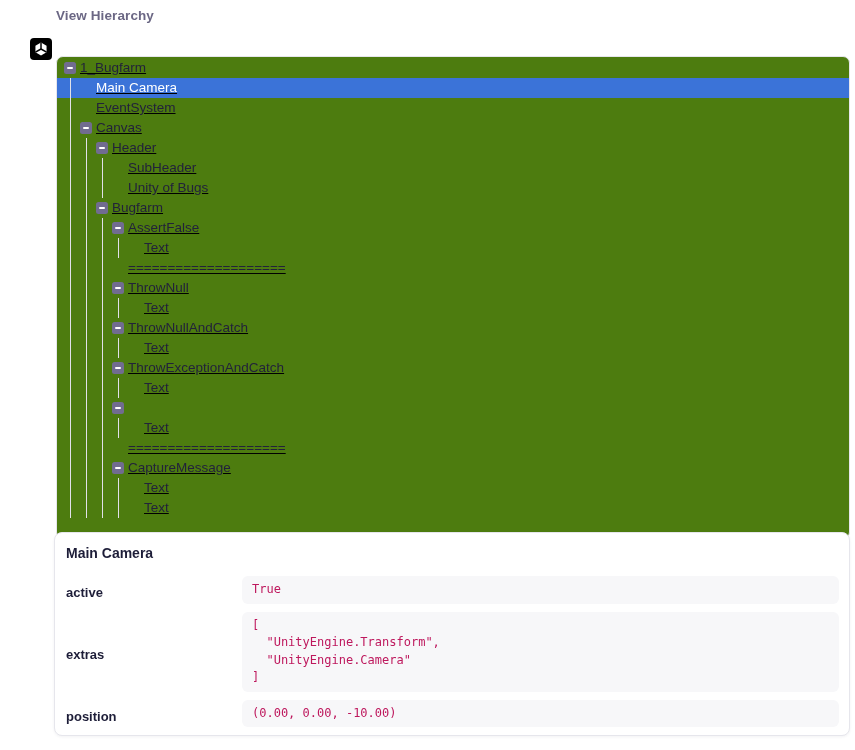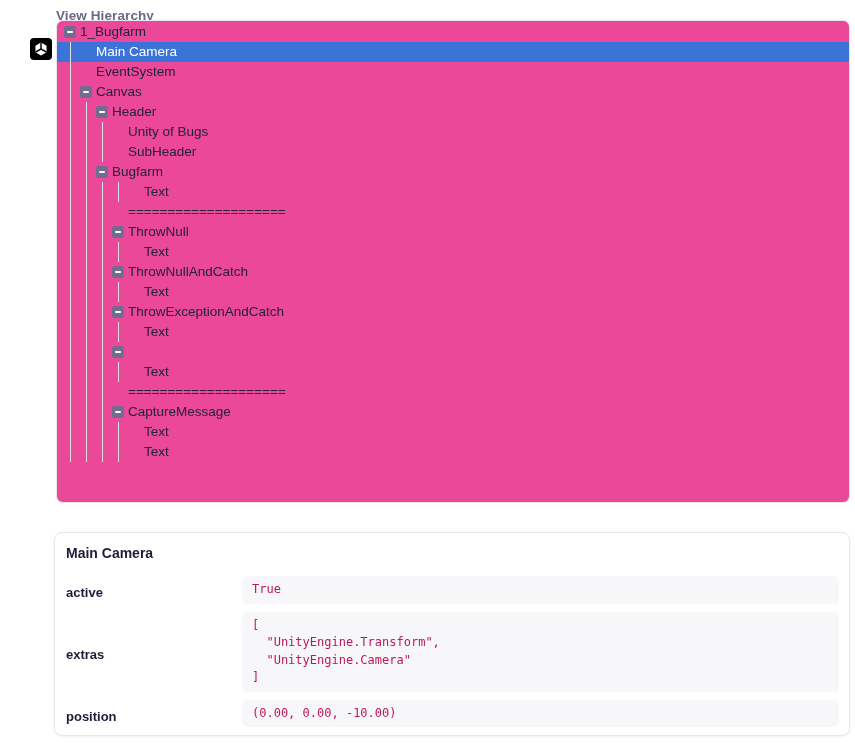--- a/index.html
+++ b/index.html
@@ -8,22 +8,22 @@
 
   
   .page-title{position:absolute;left:32px;top:8px;font-size:13.5px;font-weight:700;
               color:var(--title-color,#6b6784);letter-spacing:.1px;}
 
   
   .platform-badge{position:absolute;left:6px;top:38px;width:22px;height:22px;border-radius:4px;
                   background:#000;display:flex;align-items:center;justify-content:center;}
 
   
-  .tree-panel{position:absolute;left:32px;top:20px;width:794px;height:483px;box-sizing:border-box;
-              background:#ec4899;border:1px solid #e6e6ec;border-radius:7px;overflow:hidden;}
+  .tree-panel{position:absolute;left:32px;top:56px;width:794px;height:483px;box-sizing:border-box;
+              background:#4d7c0f;border:1px solid #e6e6ec;border-radius:7px;overflow:hidden;text-decoration:underline;}
   .selection-bar{position:absolute;left:0;right:0;top:21px;height:20px;
                  background:var(--selection-color,#3b73d8);z-index:0;}
   .tree{position:relative;z-index:1;padding:1px 0 0 7px;font-size:13.5px;color:#22223a;}
   .row{display:flex;align-items:center;height:20px;line-height:20px;white-space:nowrap;}
   .row.leaf{padding-left:16px;}
   .row .lbl{position:relative;z-index:1;}
   .row.selected .lbl{color:#ffffff;}
   .toggle{flex:0 0 auto;width:12px;height:12px;margin-right:4px;border-radius:2.5px;
           background:var(--toggle-color,#716c90);position:relative;}
   .toggle::after{content:"";position:absolute;left:3px;top:5px;width:6px;height:2px;
@@ -88,37 +88,41 @@
               </div>
               <div class="children">
                 <div class="node">
                   <div class="row">
                     <span class="toggle"></span>
                     <span class="lbl">Header</span>
                   </div>
                   <div class="children">
                     <div class="node">
                       <div class="row leaf">
+                        <span class="lbl">SubHeader</span>
+                      </div>
+                    </div>
+                    <div class="node">
+                      <div class="row leaf">
                         <span class="lbl">Unity of Bugs</span>
-                      </div>
-                    </div>
-                    <div class="node">
-                      <div class="row leaf">
-                        <span class="lbl">SubHeader</span>
                       </div>
                     </div>
                   </div>
                 </div>
                 <div class="node">
                   <div class="row">
                     <span class="toggle"></span>
                     <span class="lbl">Bugfarm</span>
                   </div>
                   <div class="children">
                     <div class="node">
+                      <div class="row">
+                        <span class="toggle"></span>
+                        <span class="lbl">AssertFalse</span>
+                      </div>
                       <div class="children">
                         <div class="node">
                           <div class="row leaf">
                             <span class="lbl">Text</span>
                           </div>
                         </div>
                       </div>
                     </div>
                     <div class="node">
                       <div class="row leaf">

